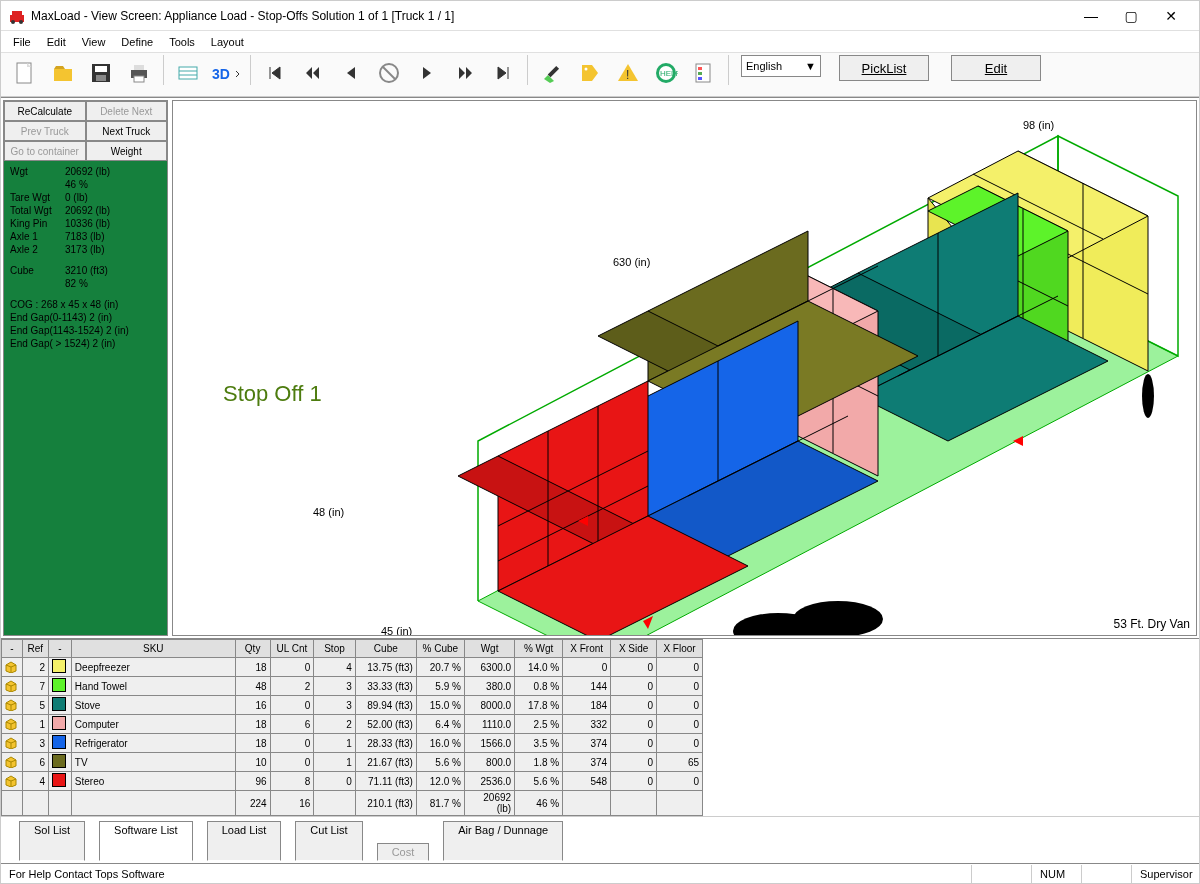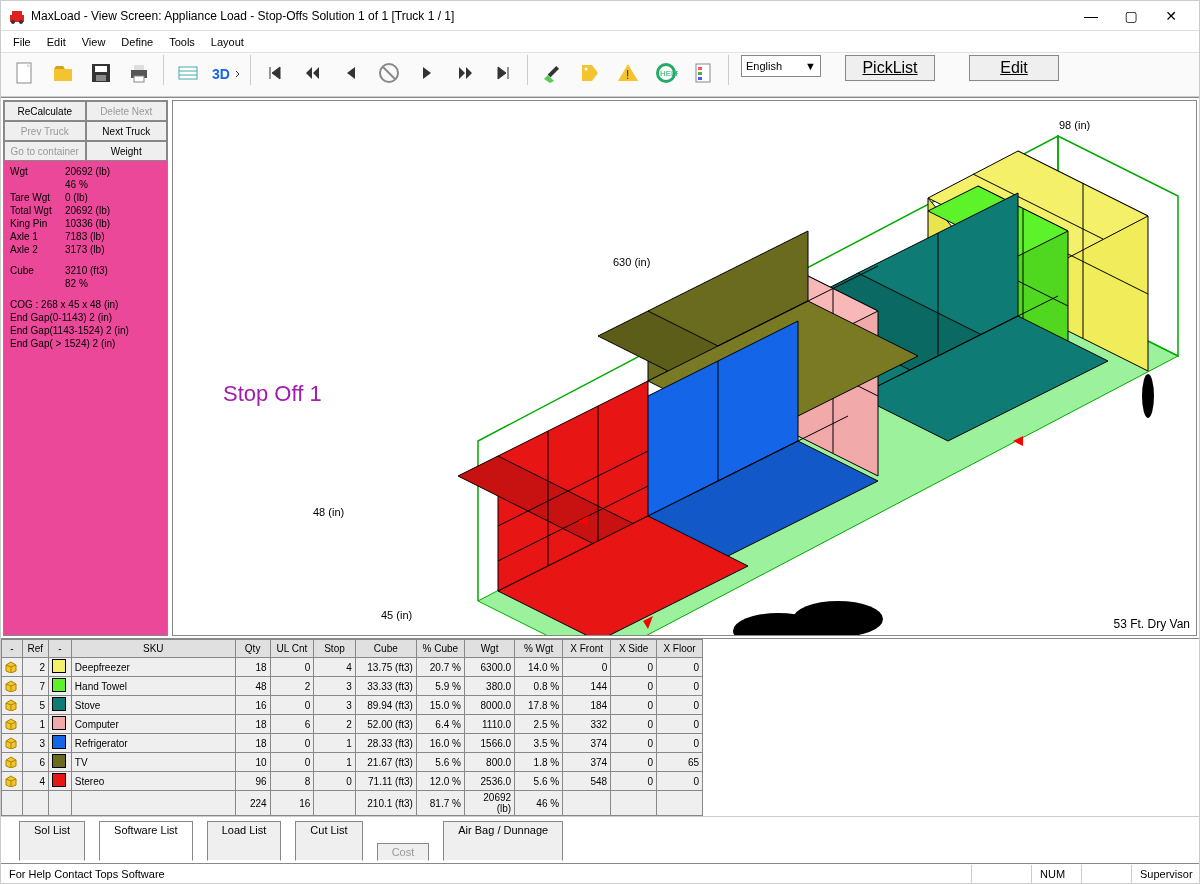--- a/index.html
+++ b/index.html
@@ -8,45 +8,45 @@
 .titlebar .icon { width: 16px; height: 16px; margin-right: 6px; }
 .titlebar .title { flex: 1; font-size: 12px; }
 .winctrl { display: flex; }
 .winctrl div { width: 40px; height: 28px; display: flex; align-items: center; justify-content: center; font-size: 14px; cursor: pointer; }
 .menubar { height: 22px; display: flex; align-items: center; padding: 0 4px; border-bottom: 1px solid #e0e0e0; }
 .menubar span { padding: 2px 8px; cursor: pointer; }
 .toolbar { height: 44px; display: flex; align-items: flex-start; gap: 2px; padding: 2px 6px; border-bottom: 1px solid #ccc; background: #fafafa; }
 .tb-btn { width: 36px; height: 36px; display: flex; align-items: center; justify-content: center; cursor: pointer; border: 1px solid transparent; }
 .tb-sep { width: 1px; height: 30px; background: #ccc; margin: 0 4px; }
 .mid { flex: 1; display: flex; border-top: 1px solid #888; }
-.sidepanel { width: 165px; border: 1px solid #888; margin: 2px; background: #ec4899; display: flex; flex-direction: column; }
+.sidepanel { width: 165px; border: 1px solid #888; margin: 2px; background: #15803d; display: flex; flex-direction: column; }
 .side-row { display: flex; }
 .side-btn { flex: 1; height: 20px; border: 1px solid #888; background: #efefef; font-size: 10px; display: flex; align-items: center; justify-content: center; cursor: pointer; }
 .side-btn.disabled { color: #999; }
 .stats { padding: 4px 6px; font-size: 10px; line-height: 13px; }
 .stats div { display: flex; }
 .stats .lab { width: 55px; }
 .viewport { flex: 1; position: relative; background: #fff; border: 1px solid #888; margin: 2px; overflow: hidden; }
 .dim-label { position: absolute; font-size: 11px; color: #000; }
-.annot { position: absolute; font-size: 22px; color: #a21caf; }
+.annot { position: absolute; font-size: 22px; color: #4d7c0f; }
 .truck-label { position: absolute; right: 6px; bottom: 4px; font-size: 12px; }
 .grid { border-top: 1px solid #888; }
 .grid table { border-collapse: collapse; width: 702px; font-size: 10px; }
 .grid th, .grid td { border: 1px solid #888; padding: 1px 3px; height: 18px; background: #efefef; }
 .grid th { background: #e0e0e0; font-weight: normal; text-align: center; }
 .grid td.num { text-align: right; }
 .colorcell { width: 14px; height: 14px; border: 1px solid #000; display: inline-block; }
 .tabs { display: flex; gap: 14px; padding: 4px 18px 2px; border-top: 1px solid #ccc; }
 .tab { padding: 2px 14px; border: 1px solid #888; border-bottom-color: #fff; background: #efefef; font-size: 11px; cursor: pointer; }
 .tab.active { background: #fff; }
 .tab.disabled { color: #999; margin-top: 22px; }
 .status { height: 20px; display: flex; align-items: center; border-top: 1px solid #888; font-size: 11px; }
 .status .cell { border-left: 1px solid #ccc; padding: 0 8px; height: 18px; display: flex; align-items: center; }
 .lang-sel { height: 22px; width: 80px; border: 1px solid #888; background: #fff; padding: 0 4px; display: flex; align-items: center; justify-content: space-between; margin: 0 6px; }
-.big-btn { height: 26px; width: 90px; border: 1px solid #888; background: #efefef; display: flex; align-items: center; justify-content: center; margin: 0 16px; cursor: pointer; font-size: 16px; }
+.big-btn { height: 26px; width: 90px; border: 1px solid #888; background: #efefef; display: flex; align-items: center; justify-content: center; margin: 0 10px; cursor: pointer; font-size: 13px; }
 svg { display: block; }
 .iso-scene { position: absolute; left: 285px; top: 20px; }
 </style>
 </head>
 <body>
 
 <div class="titlebar">
   <span class="icon">
     <svg width="16" height="16">
         <rect x="1" y="7" width="14" height="7" fill="#d22"></rect>
@@ -253,25 +253,25 @@
       <div>COG : 268 x 45 x 48 (in)</div>
       <div>End Gap(0-1143)  2 (in)</div>
       <div>End Gap(1143-1524)  2 (in)</div>
       <div>End Gap( &gt; 1524)  2 (in)</div>
     </div>
   </div>
 
   <div class="viewport">
     <div class="annot" style="left:50px;top:280px">Stop Off 1</div>
     <div class="dim-label" style="left:440px;top:155px">630 (in)</div>
-    <div class="dim-label" style="left:886px;top:18px">98 (in)</div>
+    <div class="dim-label" style="left:850px;top:18px">98 (in)</div>
     <div class="dim-label" style="left:895px;top:125px">110 (in)</div>
     <div class="dim-label" style="left:690px;top:315px">268 (in)</div>
     <div class="dim-label" style="left:140px;top:405px">48 (in)</div>
-    <div class="dim-label" style="left:208px;top:508px">45 (in)</div>
+    <div class="dim-label" style="left:208px;top:524px">45 (in)</div>
     <div class="truck-label">53 Ft. Dry Van</div>
 
     <svg class="iso-scene" width="740" height="520">
 
       <polygon points="20,480 600,175 720,235 140,540" fill="#9cf29c" stroke="#0a0"></polygon>
 
       <polygon points="600,175 600,15 720,75 720,235" fill="none" stroke="#0a0" stroke-width="1.5"></polygon>
       <polyline points="20,480 20,320 600,15 600,175" fill="none" stroke="#0a0" stroke-width="1.5"></polyline>
 
       <ellipse cx="320" cy="510" rx="45" ry="18" fill="#000"></ellipse>

